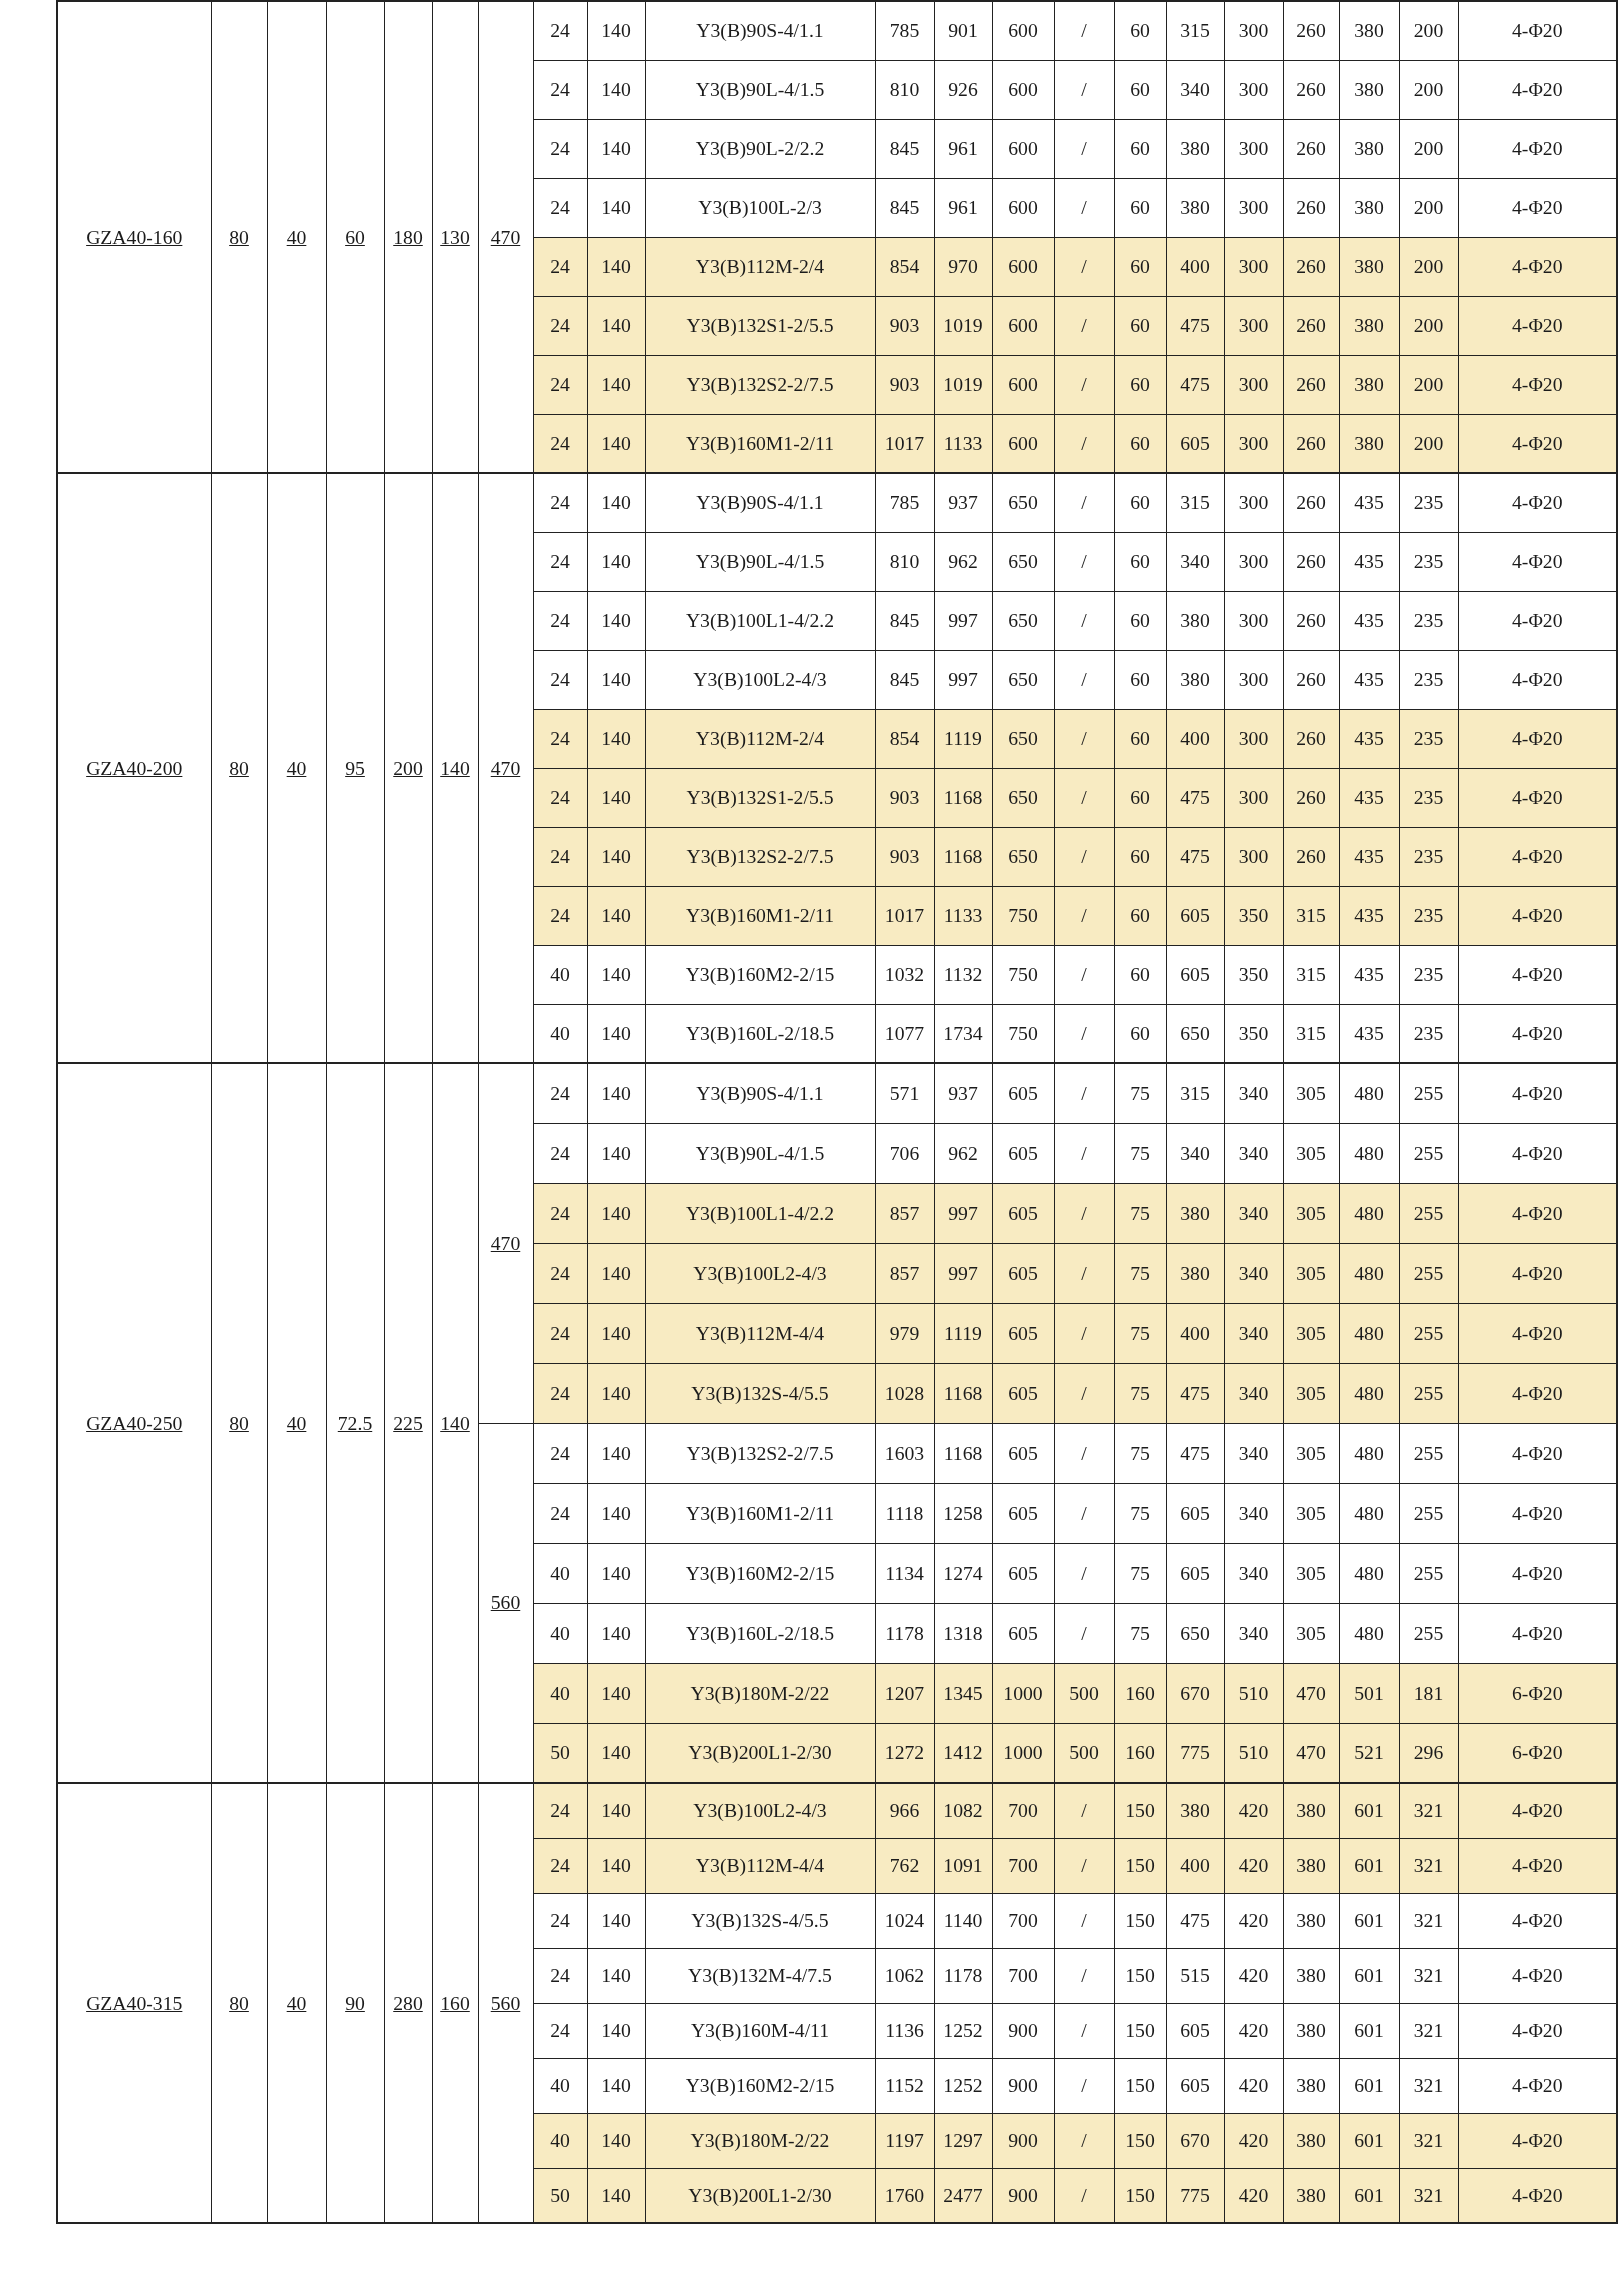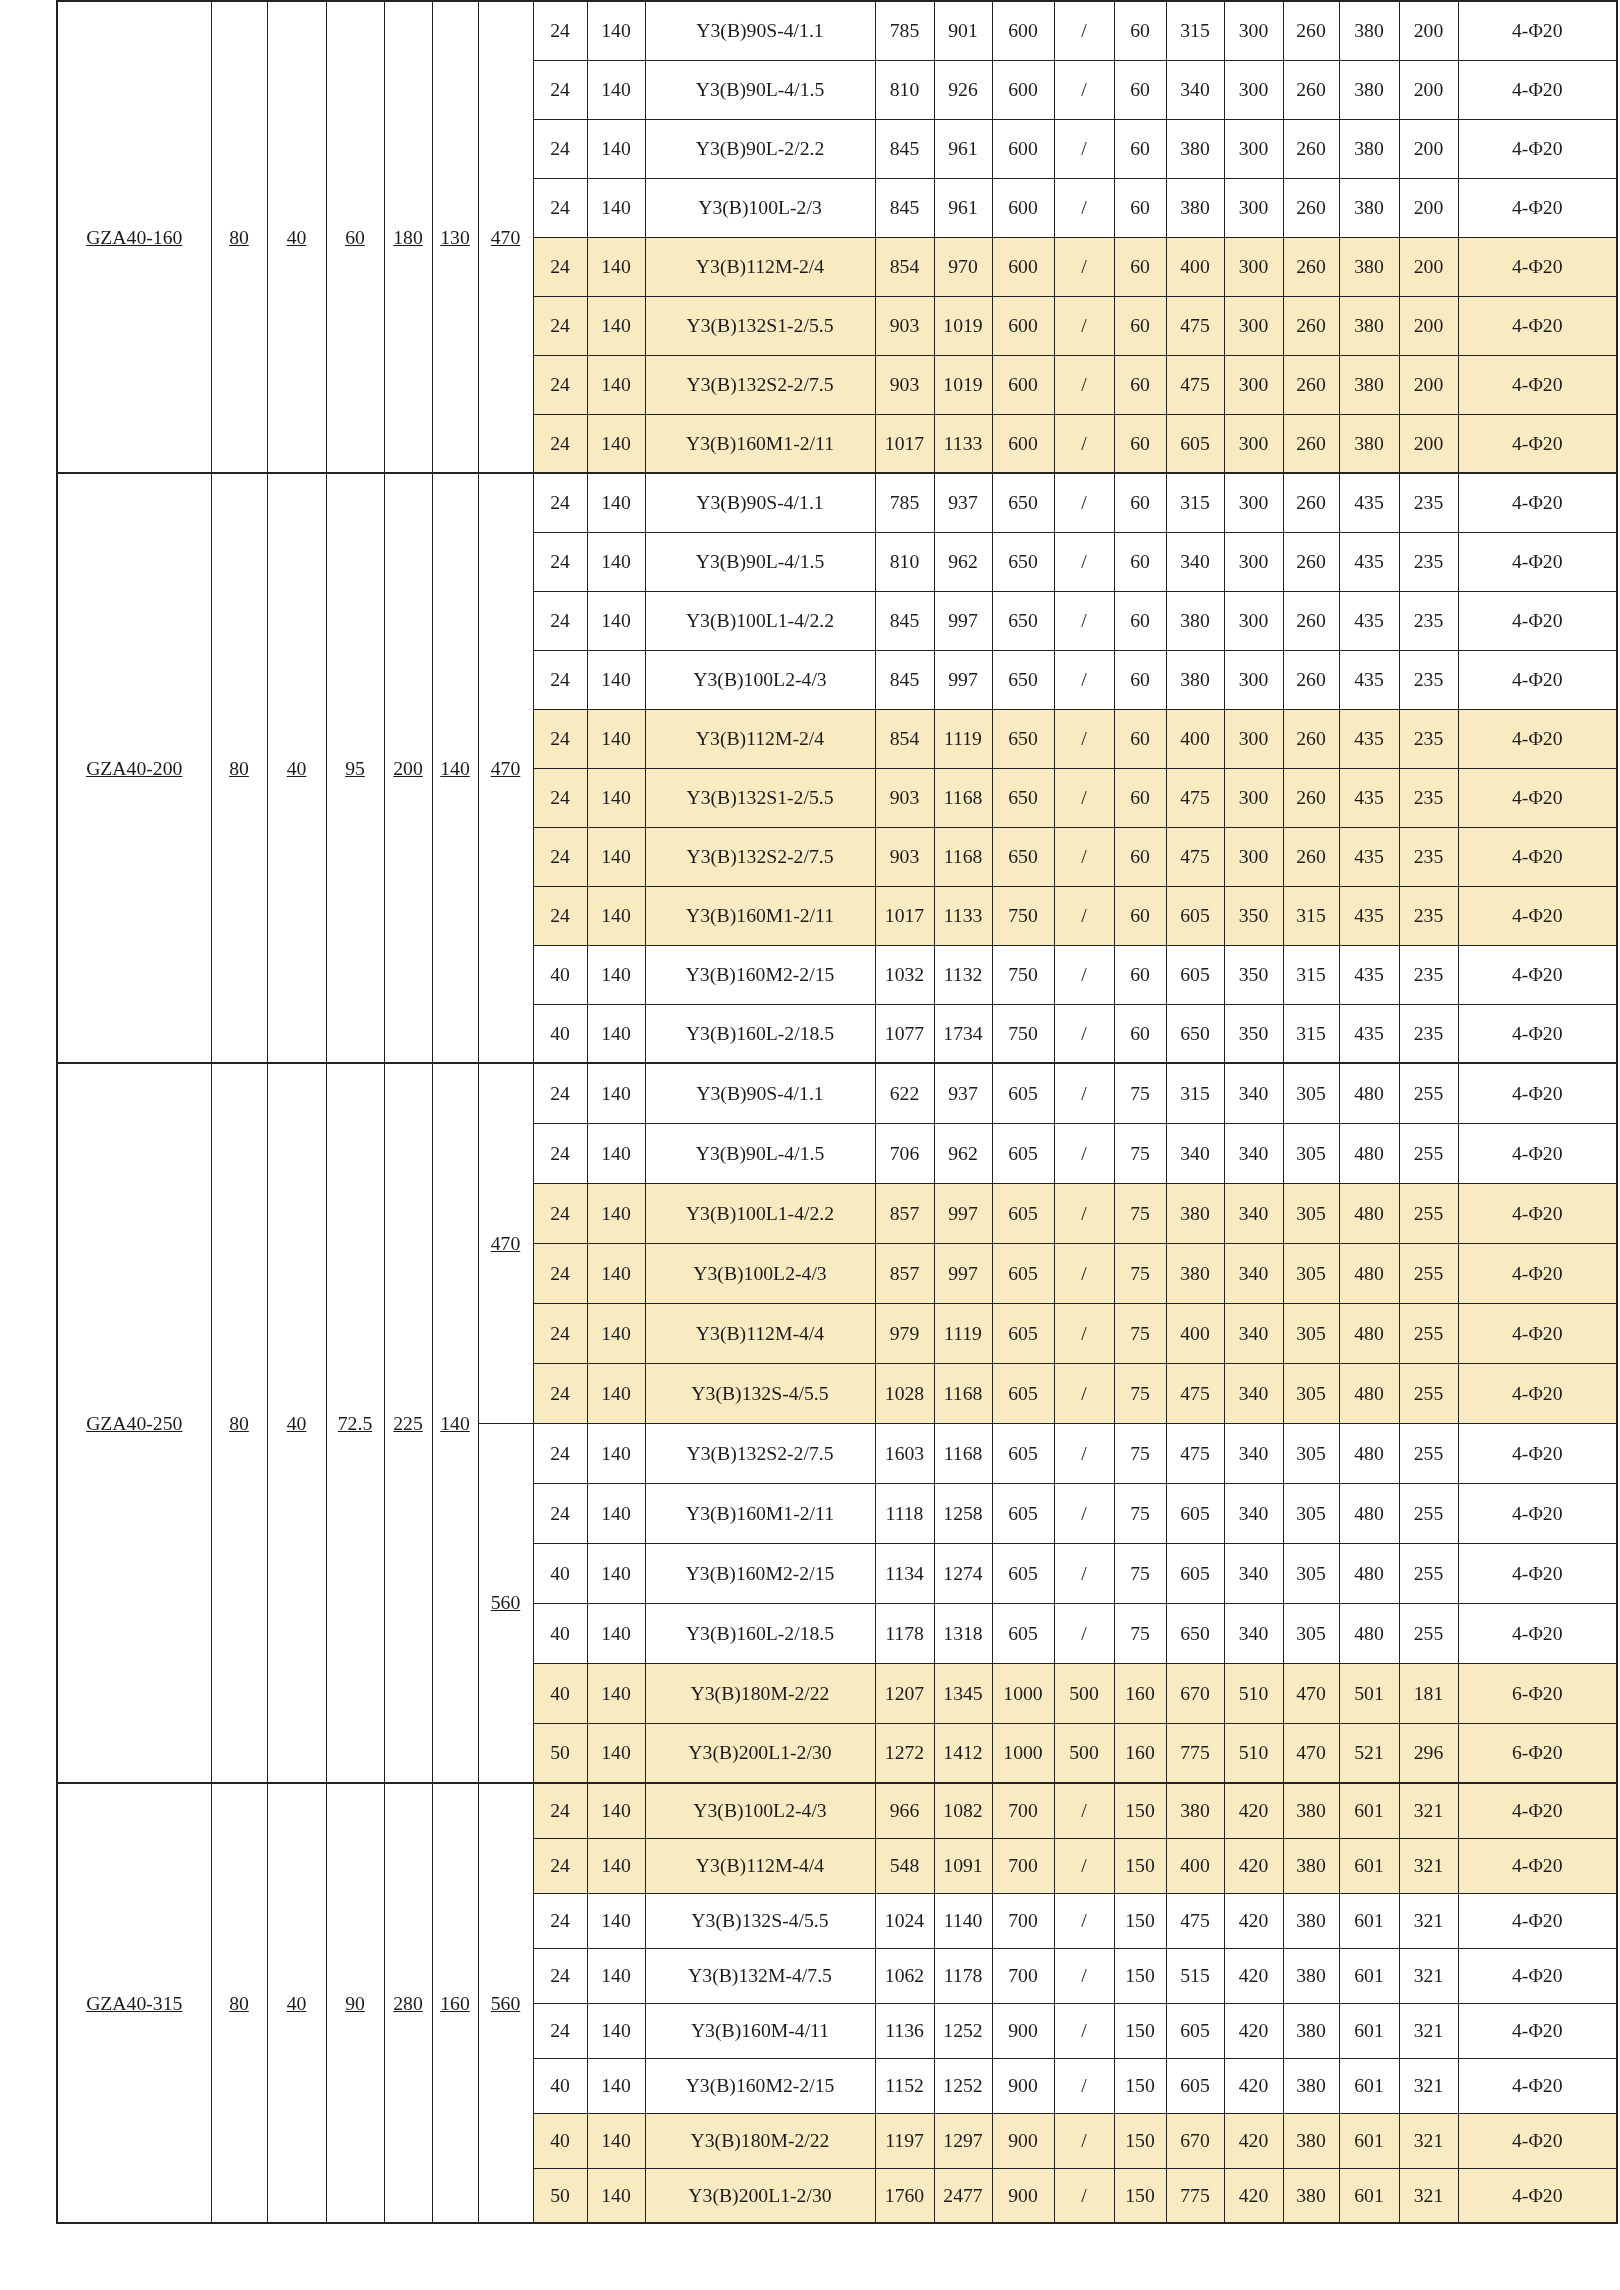--- a/index.html
+++ b/index.html
@@ -382,21 +382,21 @@
           <td rowspan="12" class="group-cell">GZA40-250</td>
           <td rowspan="12" class="dim-cell">80</td>
           <td rowspan="12" class="dim-cell">40</td>
           <td rowspan="12" class="dim-cell">72.5</td>
           <td rowspan="12" class="dim-cell">225</td>
           <td rowspan="12" class="dim-cell">140</td>
           <td rowspan="6" class="span-cell">470</td>
           <td>24</td>
           <td>140</td>
           <td>Y3(B)90S-4/1.1</td>
-          <td>622</td>
+          <td>571</td>
           <td>937</td>
           <td>605</td>
           <td>/</td>
           <td>75</td>
           <td>315</td>
           <td>340</td>
           <td>305</td>
           <td>480</td>
           <td>255</td>
           <td>4-Φ20</td>
@@ -598,21 +598,21 @@
           <td>420</td>
           <td>380</td>
           <td>601</td>
           <td>321</td>
           <td>4-Φ20</td>
         </tr>
         <tr class="sec3 hl">
           <td>24</td>
           <td>140</td>
           <td>Y3(B)112M-4/4</td>
-          <td>548</td>
+          <td>762</td>
           <td>1091</td>
           <td>700</td>
           <td>/</td>
           <td>150</td>
           <td>400</td>
           <td>420</td>
           <td>380</td>
           <td>601</td>
           <td>321</td>
           <td>4-Φ20</td>

